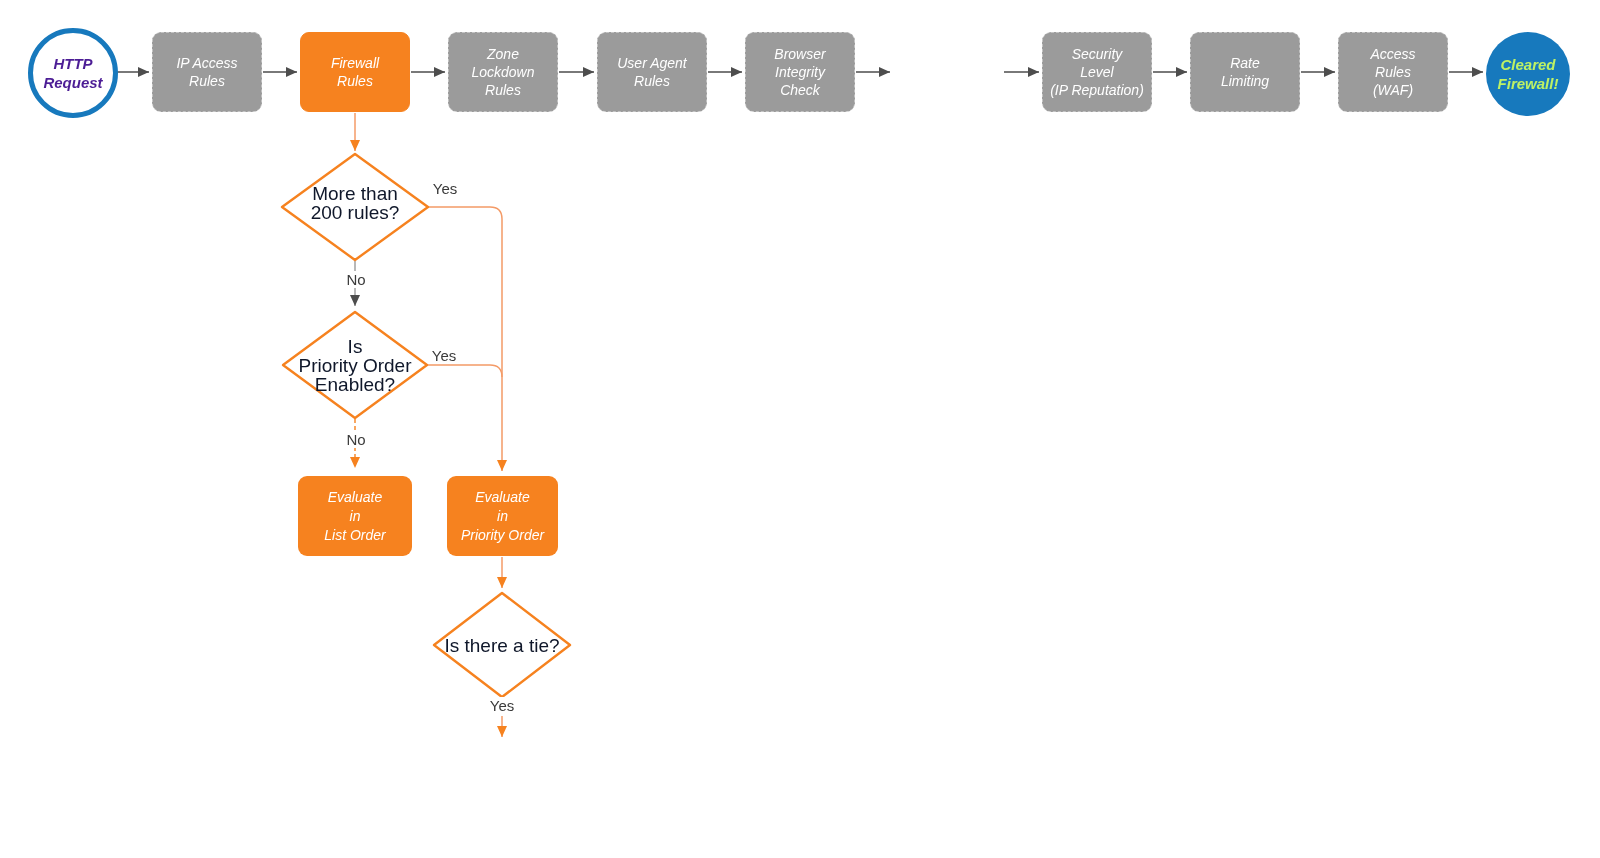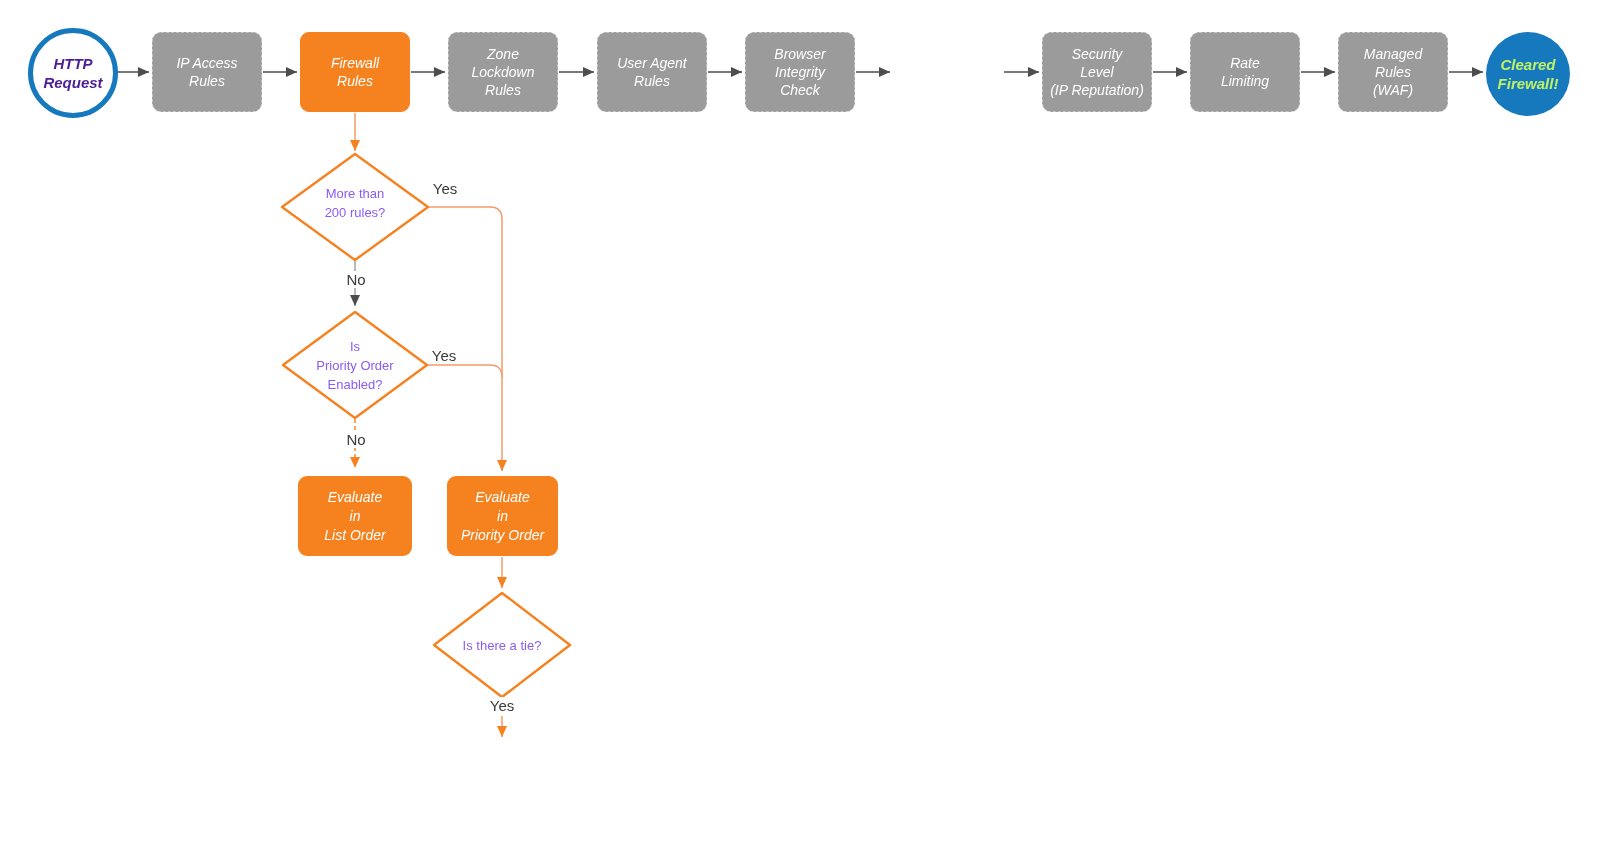--- a/index.html
+++ b/index.html
@@ -35,21 +35,21 @@
   
   .obox{
     border-radius:9px;background:#F6821F;color:#ffffff;
     font-size:14px;font-style:italic;line-height:19px;
   }
   .obox-list{left:298px;top:476px;width:114px;height:80px;}
   .obox-priority{left:447px;top:476px;width:111px;height:80px;}
   .obox-action{left:448px;top:745px;width:110px;height:78px;}
   
   .dtext{
-    color:#8b5cf6;font-size:13px;line-height:19px;
+    color:#0f172a;font-size:19px;line-height:19px;
   }
   .d1text{left:283px;top:181px;width:144px;height:44px;}
   .d2text{left:283px;top:335px;width:144px;height:60px;}
   .d3text{left:430px;top:634px;width:144px;height:22px;}
   
   .elabel{
     position:absolute;transform:translateX(-50%);
     font-size:15px;color:#3a3a3a;
     background:#ffffff;padding:0 3px;white-space:nowrap;
   }
@@ -117,21 +117,21 @@
   <div class="node pbox p3">User Agent
 Rules</div>
   <div class="node pbox p4">Browser
 Integrity
 Check</div>
   <div class="node pbox p7">Rate
 Limiting</div>
   <div class="node pbox p6">Security
 Level
 (IP Reputation)</div>
-  <div class="node pbox p8">Managed
+  <div class="node pbox p8">Access
 Rules
 (WAF)</div>
 
   <div class="node dtext d1text">More than
 200 rules?</div>
   <div class="node dtext d2text">Is
 Priority Order
 Enabled?</div>
   <div class="node dtext d3text">Is there a tie?</div>
 

